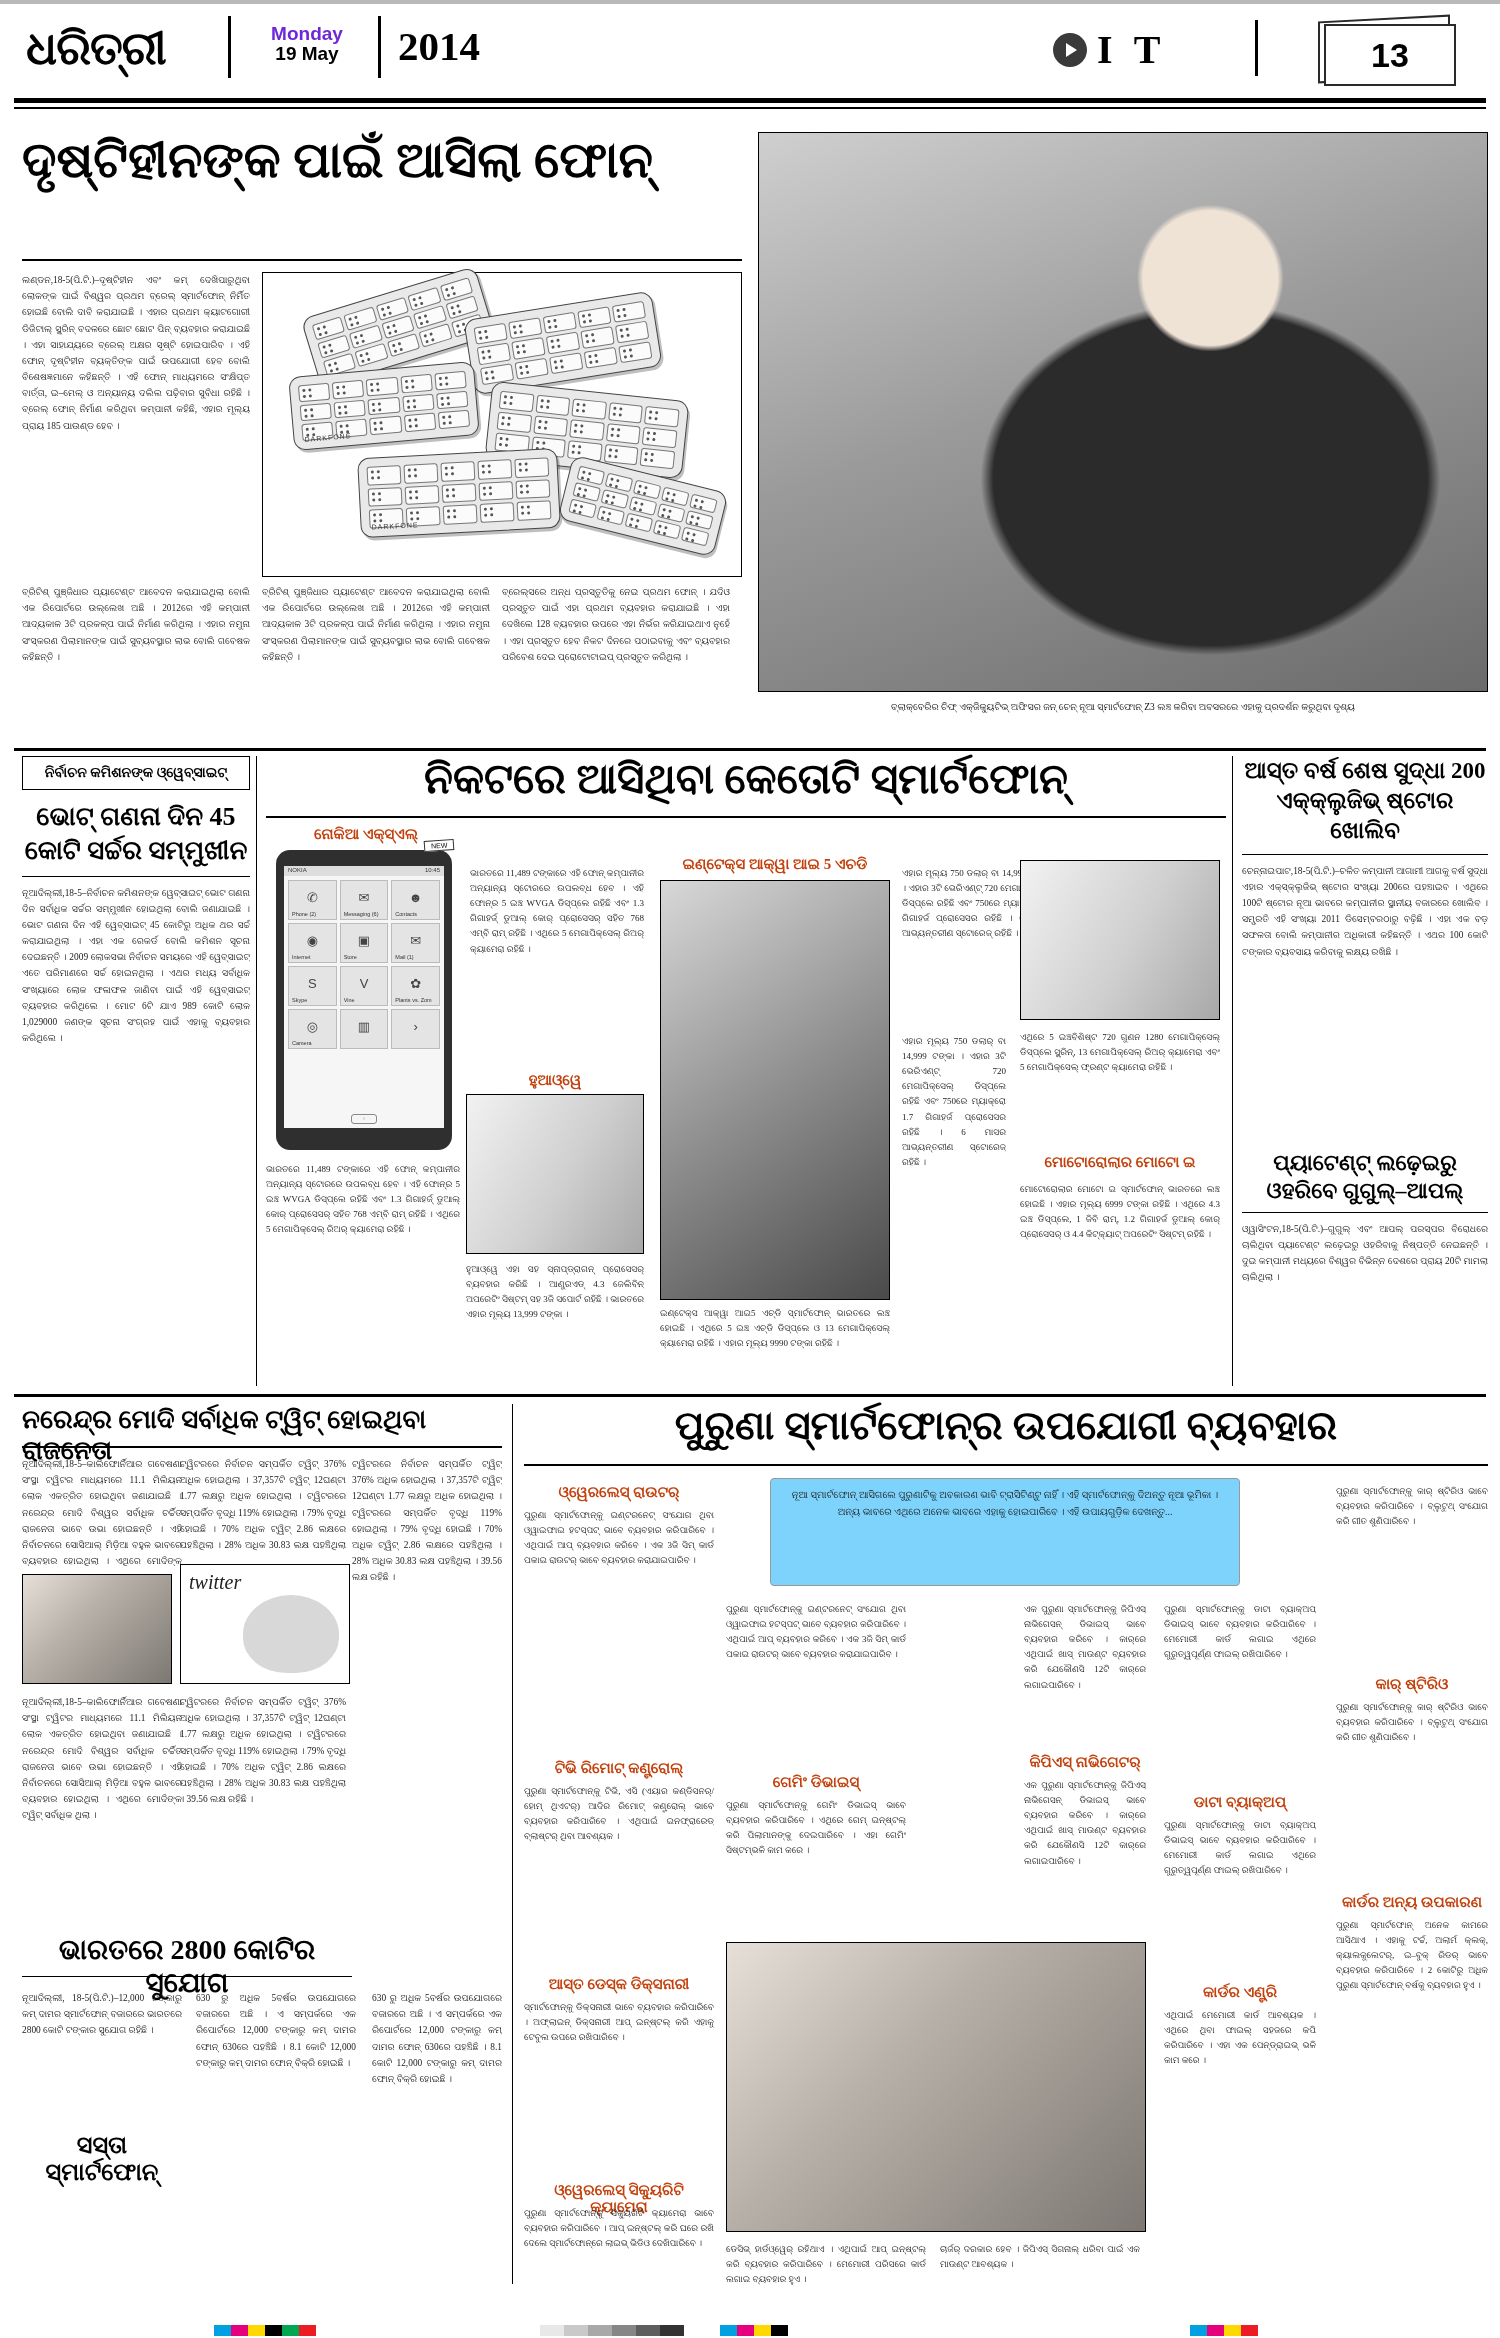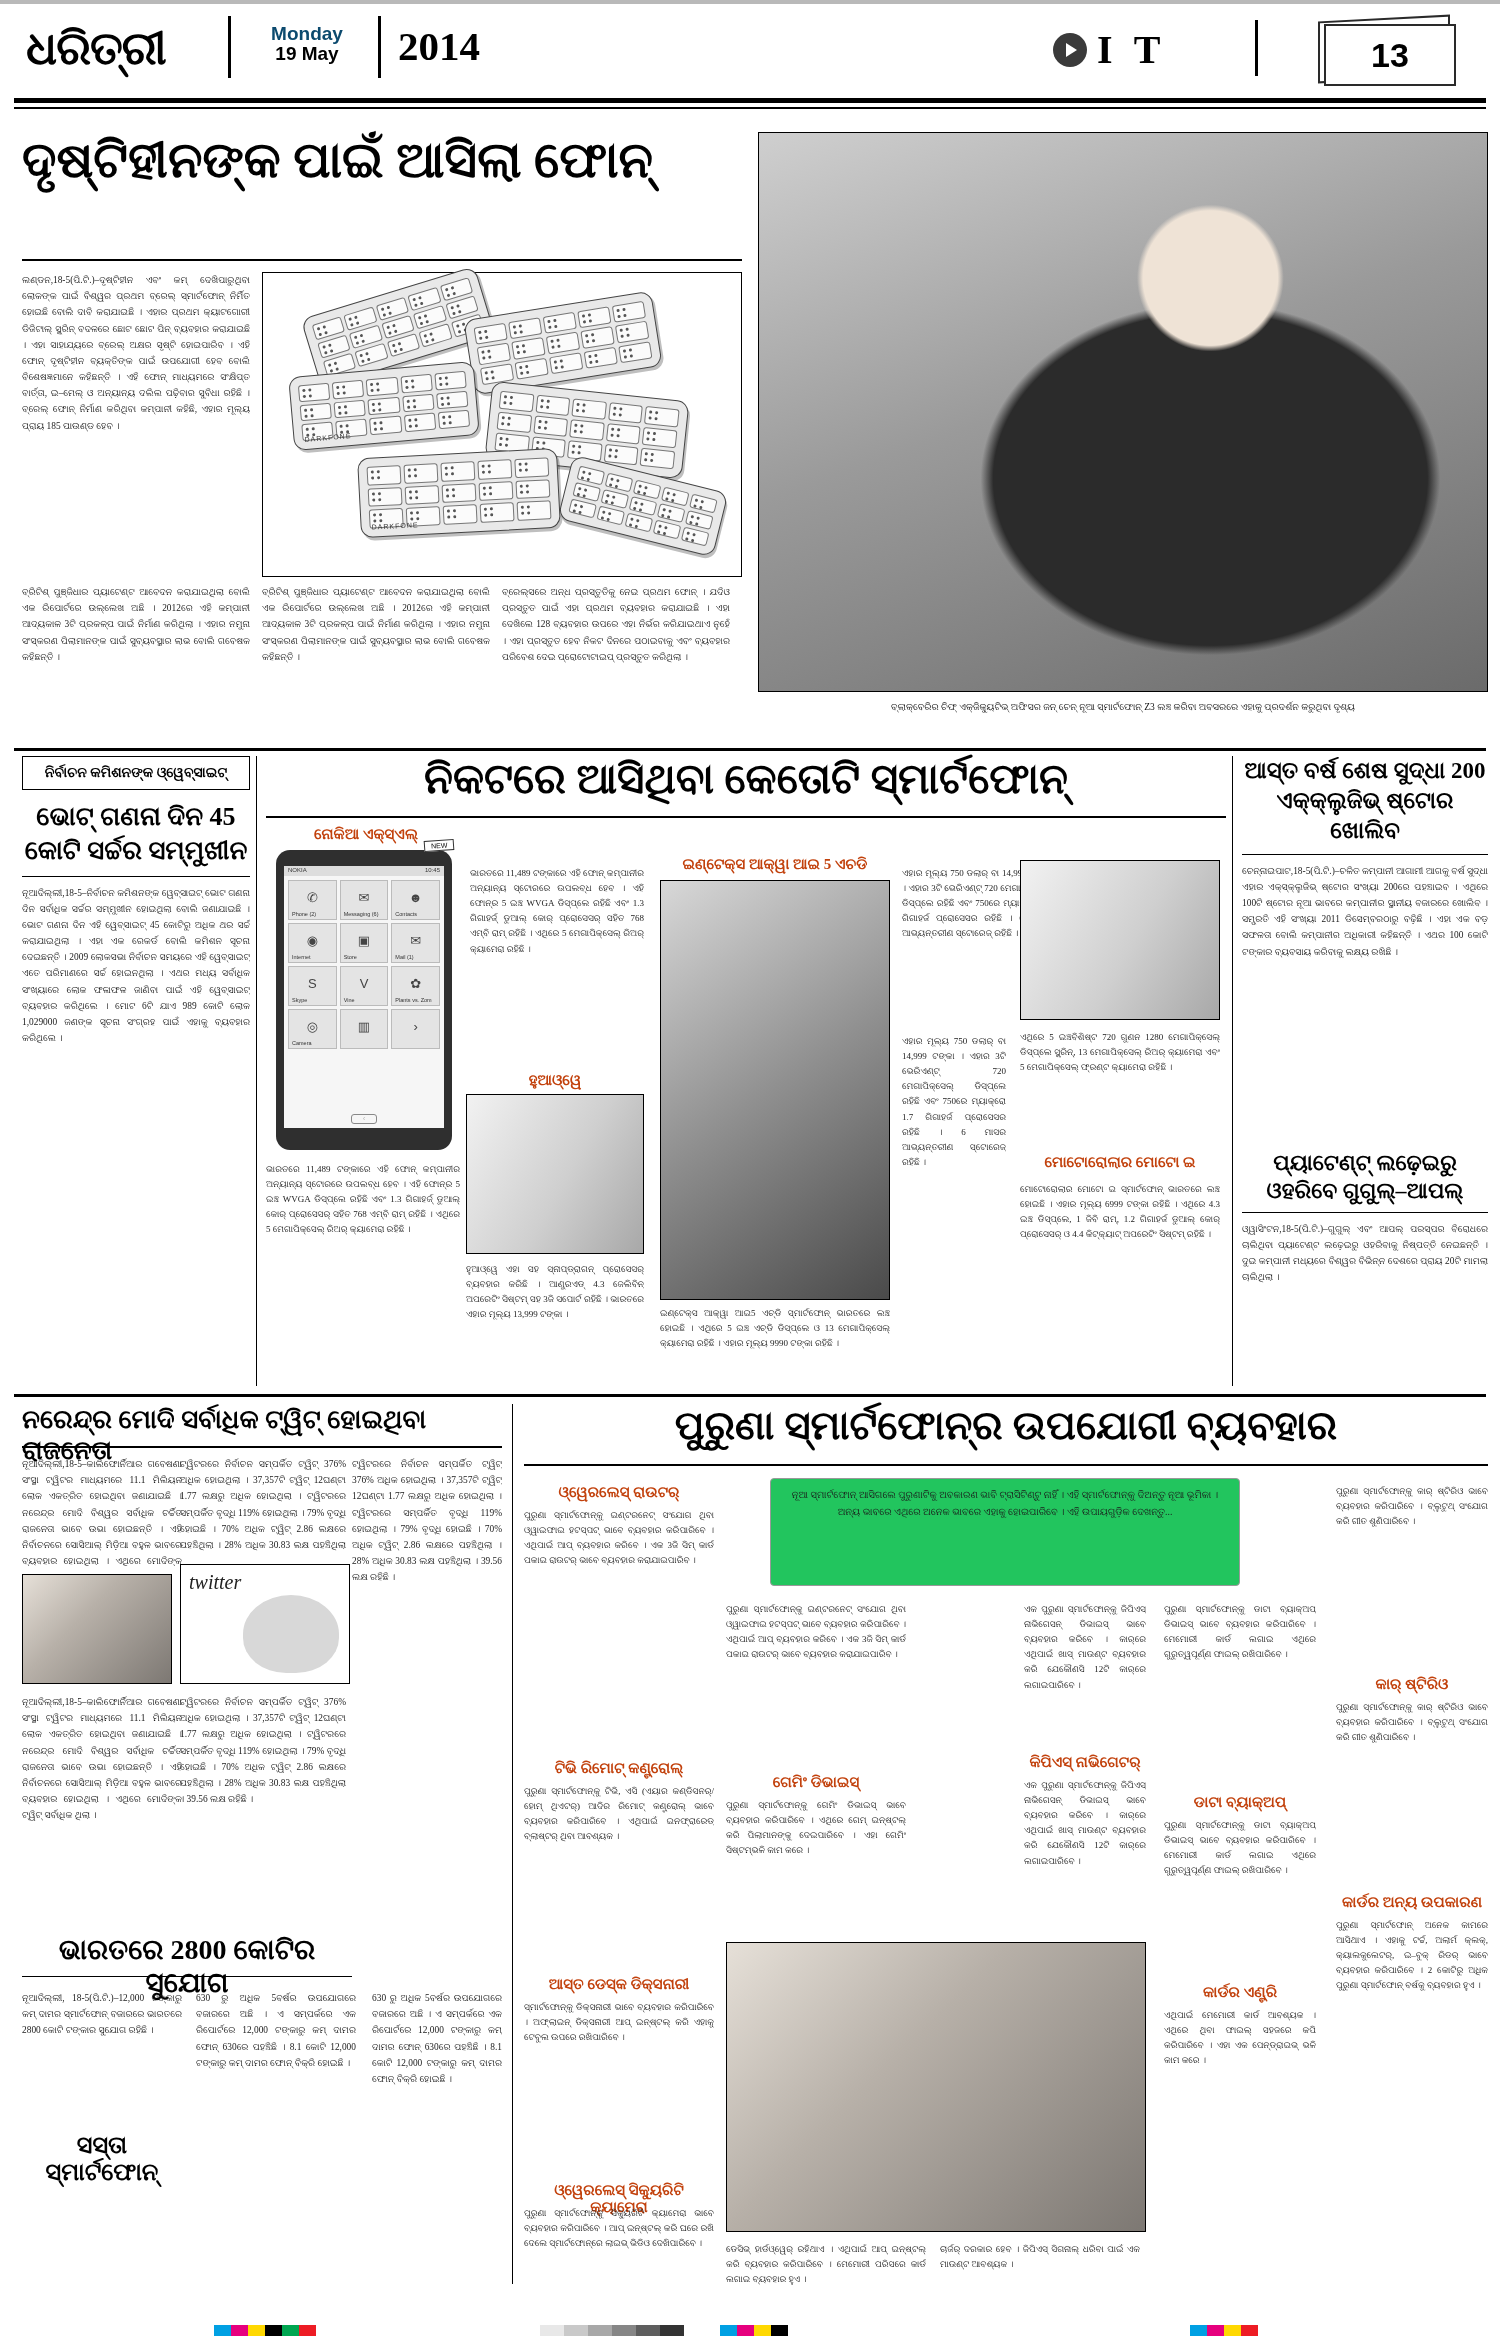--- a/index.html
+++ b/index.html
@@ -12,21 +12,21 @@
   }
 
   
   .masthead { position:absolute; left:0; top:0; width:1500px; height:96px; }
   .logo-odia {
     position:absolute; left:26px; top:18px; font-family:"Liberation Serif", serif;
     font-size:46px; font-weight:bold; letter-spacing:-1px; color:#000;
   }
   .masthead-rule-v { position:absolute; width:3px; background:#000; }
   .date-box { position:absolute; left:252px; top:20px; width:110px; text-align:center; }
-  .date-day { font-size:19px; font-weight:bold; color:#0c4a6e; line-height:1.05; }
+  .date-day { font-size:19px; font-weight:bold; color:#6d28d9; line-height:1.05; }
   .date-date { font-size:19px; font-weight:bold; color:#000; line-height:1.05; }
   .year-box { position:absolute; left:398px; top:18px; font-size:41px; font-weight:bold; color:#000; font-family:"Liberation Serif", serif;}
   .it-brand { position:absolute; left:1053px; top:22px; display:flex; align-items:center; gap:10px; }
   .it-play {
     width:34px; height:34px; border-radius:50%; background:#3a3a3a;
     display:flex; align-items:center; justify-content:center;
   }
   .it-play::after { content:""; border-left:11px solid #fff; border-top:7px solid transparent; border-bottom:7px solid transparent; margin-left:3px;}
   .it-text { font-size:40px; font-weight:bold; letter-spacing:6px; color:#000; font-family:"Liberation Serif", serif;}
   .page-num-box {
@@ -407,21 +407,21 @@
   <div class="hl-odia" style="position:absolute; left:22px; top:2128px; width:160px; font-size:24px; text-align:center;">ସସ୍ତା ସ୍ମାର୍ଟଫୋନ୍</div>
   <div class="body-col" style="position:absolute; left:372px; top:1986px; width:130px; height:250px;">630 ରୁ ଅଧିକ 5ବର୍ଷର ଉପଯୋଗରେ ବଜାରରେ ଅଛି । ଏ ସମ୍ପର୍କରେ ଏକ ରିପୋର୍ଟରେ 12,000 ଟଙ୍କାରୁ କମ୍ ଦାମର ଫୋନ୍ 630ରେ ପହଞ୍ଚିଛି । 8.1 କୋଟି 12,000 ଟଙ୍କାରୁ କମ୍ ଦାମର ଫୋନ୍ ବିକ୍ରି ହୋଇଛି ।</div>
 
   <div class="vrule" style="left:512px; top:1400px; height:880px;"></div>
 
   <div style="position:absolute; left:524px; top:1400px; width:964px;">
     <div class="hl-odia" style="font-size:40px; text-align:center; line-height:1.1;">ପୁରୁଣା ସ୍ମାର୍ଟଫୋନ୍‌ର ଉପଯୋଗୀ ବ୍ୟବହାର</div>
   </div>
   <div class="hrule" style="left:524px; top:1460px; width:964px; height:2px; background:#000;"></div>
 
-  <div style="position:absolute; left:770px; top:1474px; width:470px; height:108px; background:#22c55e; border:1px solid #999; border-radius:4px; padding:8px 12px;">
+  <div style="position:absolute; left:770px; top:1474px; width:470px; height:108px; background:#7dd3fc; border:1px solid #999; border-radius:4px; padding:8px 12px;">
     <div class="body-col" style="font-size:9.8px; line-height:1.7; text-align:center;">ନୂଆ ସ୍ମାର୍ଟଫୋନ୍ ଆସିଗଲେ ପୁରୁଣାଟିକୁ ଅବକାରଣ ଭାବି ଟ୍ରାସିଟିଣ୍ଟୁ ନାହିଁ । ଏହି ସ୍ମାର୍ଟଫୋନ୍‌କୁ ଦିଅନ୍ତୁ ନୂଆ ଭୂମିକା । ଅନ୍ୟ ଭାବରେ ଏଥିରେ ଅନେକ ଭାବରେ ଏହାକୁ ହୋଇପାରିବେ । ଏହି ଉପାୟଗୁଡ଼ିକ ଦେଖନ୍ତୁ...</div>
   </div>
 
   <div class="micro-hd" style="position:absolute; left:524px; top:1480px; width:190px; font-size:15px;">ଓ୍ୱେରଲେସ୍ ରାଉଟର୍</div>
   <div class="body-col sm" style="position:absolute; left:524px; top:1504px; width:190px; height:240px;">ପୁରୁଣା ସ୍ମାର୍ଟଫୋନ୍‌କୁ ଇଣ୍ଟରନେଟ୍ ସଂଯୋଗ ଥିବା ଓ୍ୱାଇଫାଇ ହଟସ୍ପଟ୍ ଭାବେ ବ୍ୟବହାର କରିପାରିବେ । ଏଥିପାଇଁ ଆପ୍ ବ୍ୟବହାର କରିବେ । ଏକ 3ଜି ସିମ୍ କାର୍ଡ ପକାଇ ରାଉଟର୍ ଭାବେ ବ୍ୟବହାର କରାଯାଇପାରିବ ।</div>
 
   <div class="micro-hd" style="position:absolute; left:524px; top:1756px; width:190px; font-size:15px;">ଟିଭି ରିମୋଟ୍ କଣ୍ଟ୍ରୋଲ୍</div>
   <div class="body-col sm" style="position:absolute; left:524px; top:1780px; width:190px; height:180px;">ପୁରୁଣା ସ୍ମାର୍ଟଫୋନ୍‌କୁ ଟିଭି, ଏସି (ଏୟାର କଣ୍ଡିସନର୍/ହୋମ୍ ଥିଏଟର୍) ଆଦିର ରିମୋଟ୍ କଣ୍ଟ୍ରୋଲ୍ ଭାବେ ବ୍ୟବହାର କରିପାରିବେ । ଏଥିପାଇଁ ଇନଫ୍ରାରେଡ୍ ବ୍ଲାଷ୍ଟର୍ ଥିବା ଆବଶ୍ୟକ ।</div>
 
   <div class="micro-hd" style="position:absolute; left:524px; top:1972px; width:190px; font-size:15px;">ଆସ୍ତ ଡେସ୍କ ଡିକ୍‌ସନାରୀ</div>

